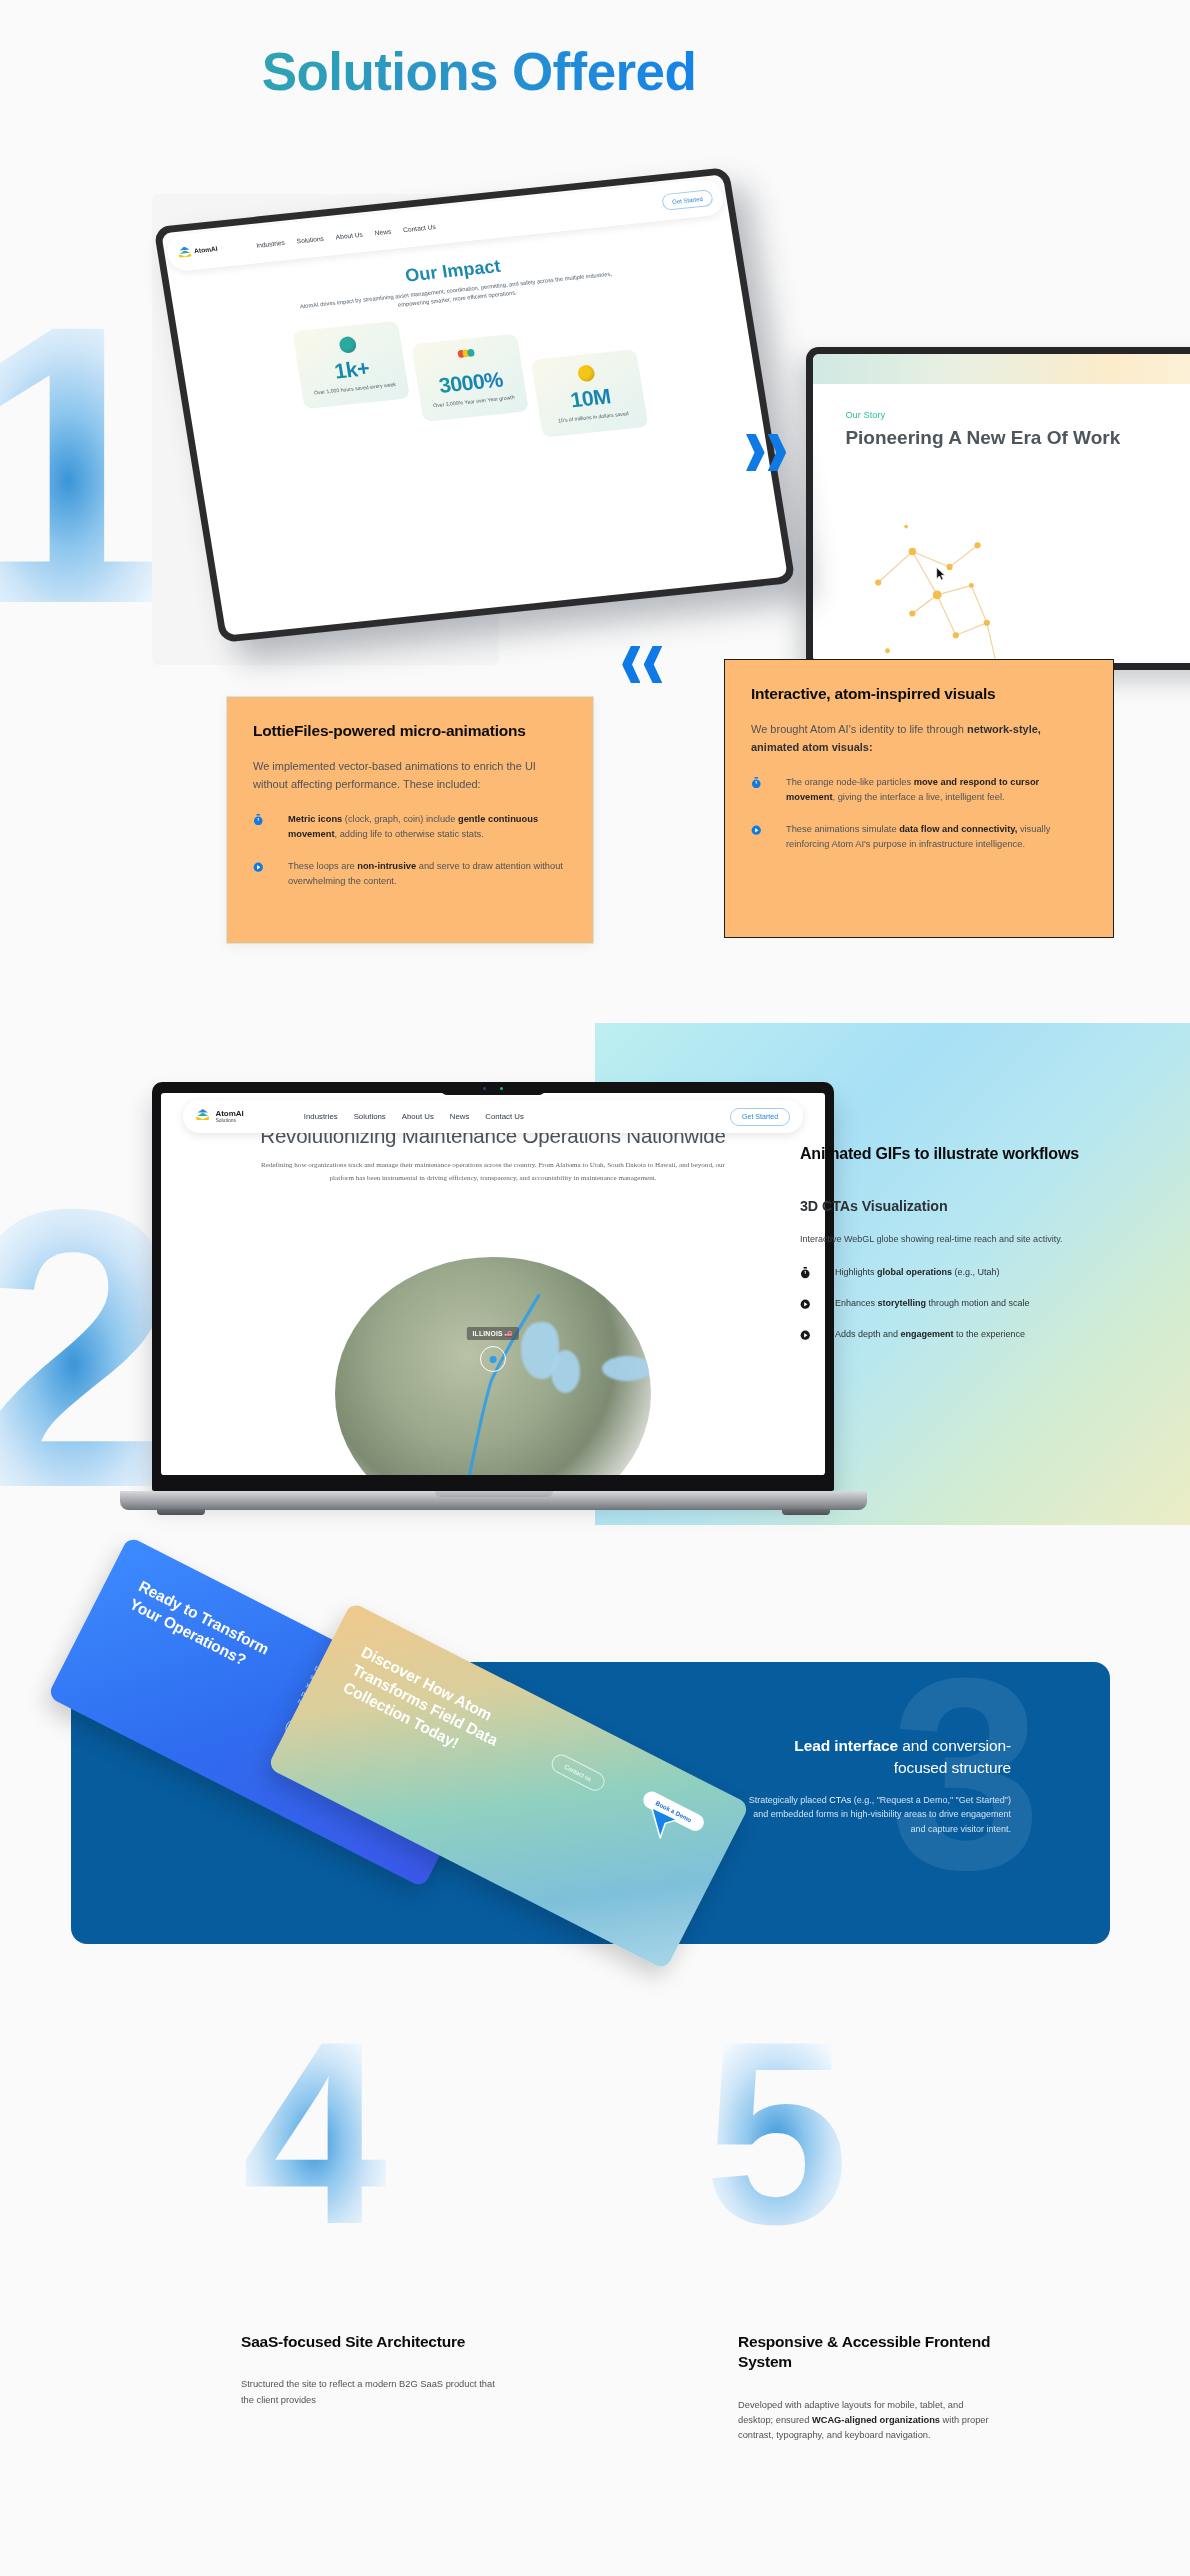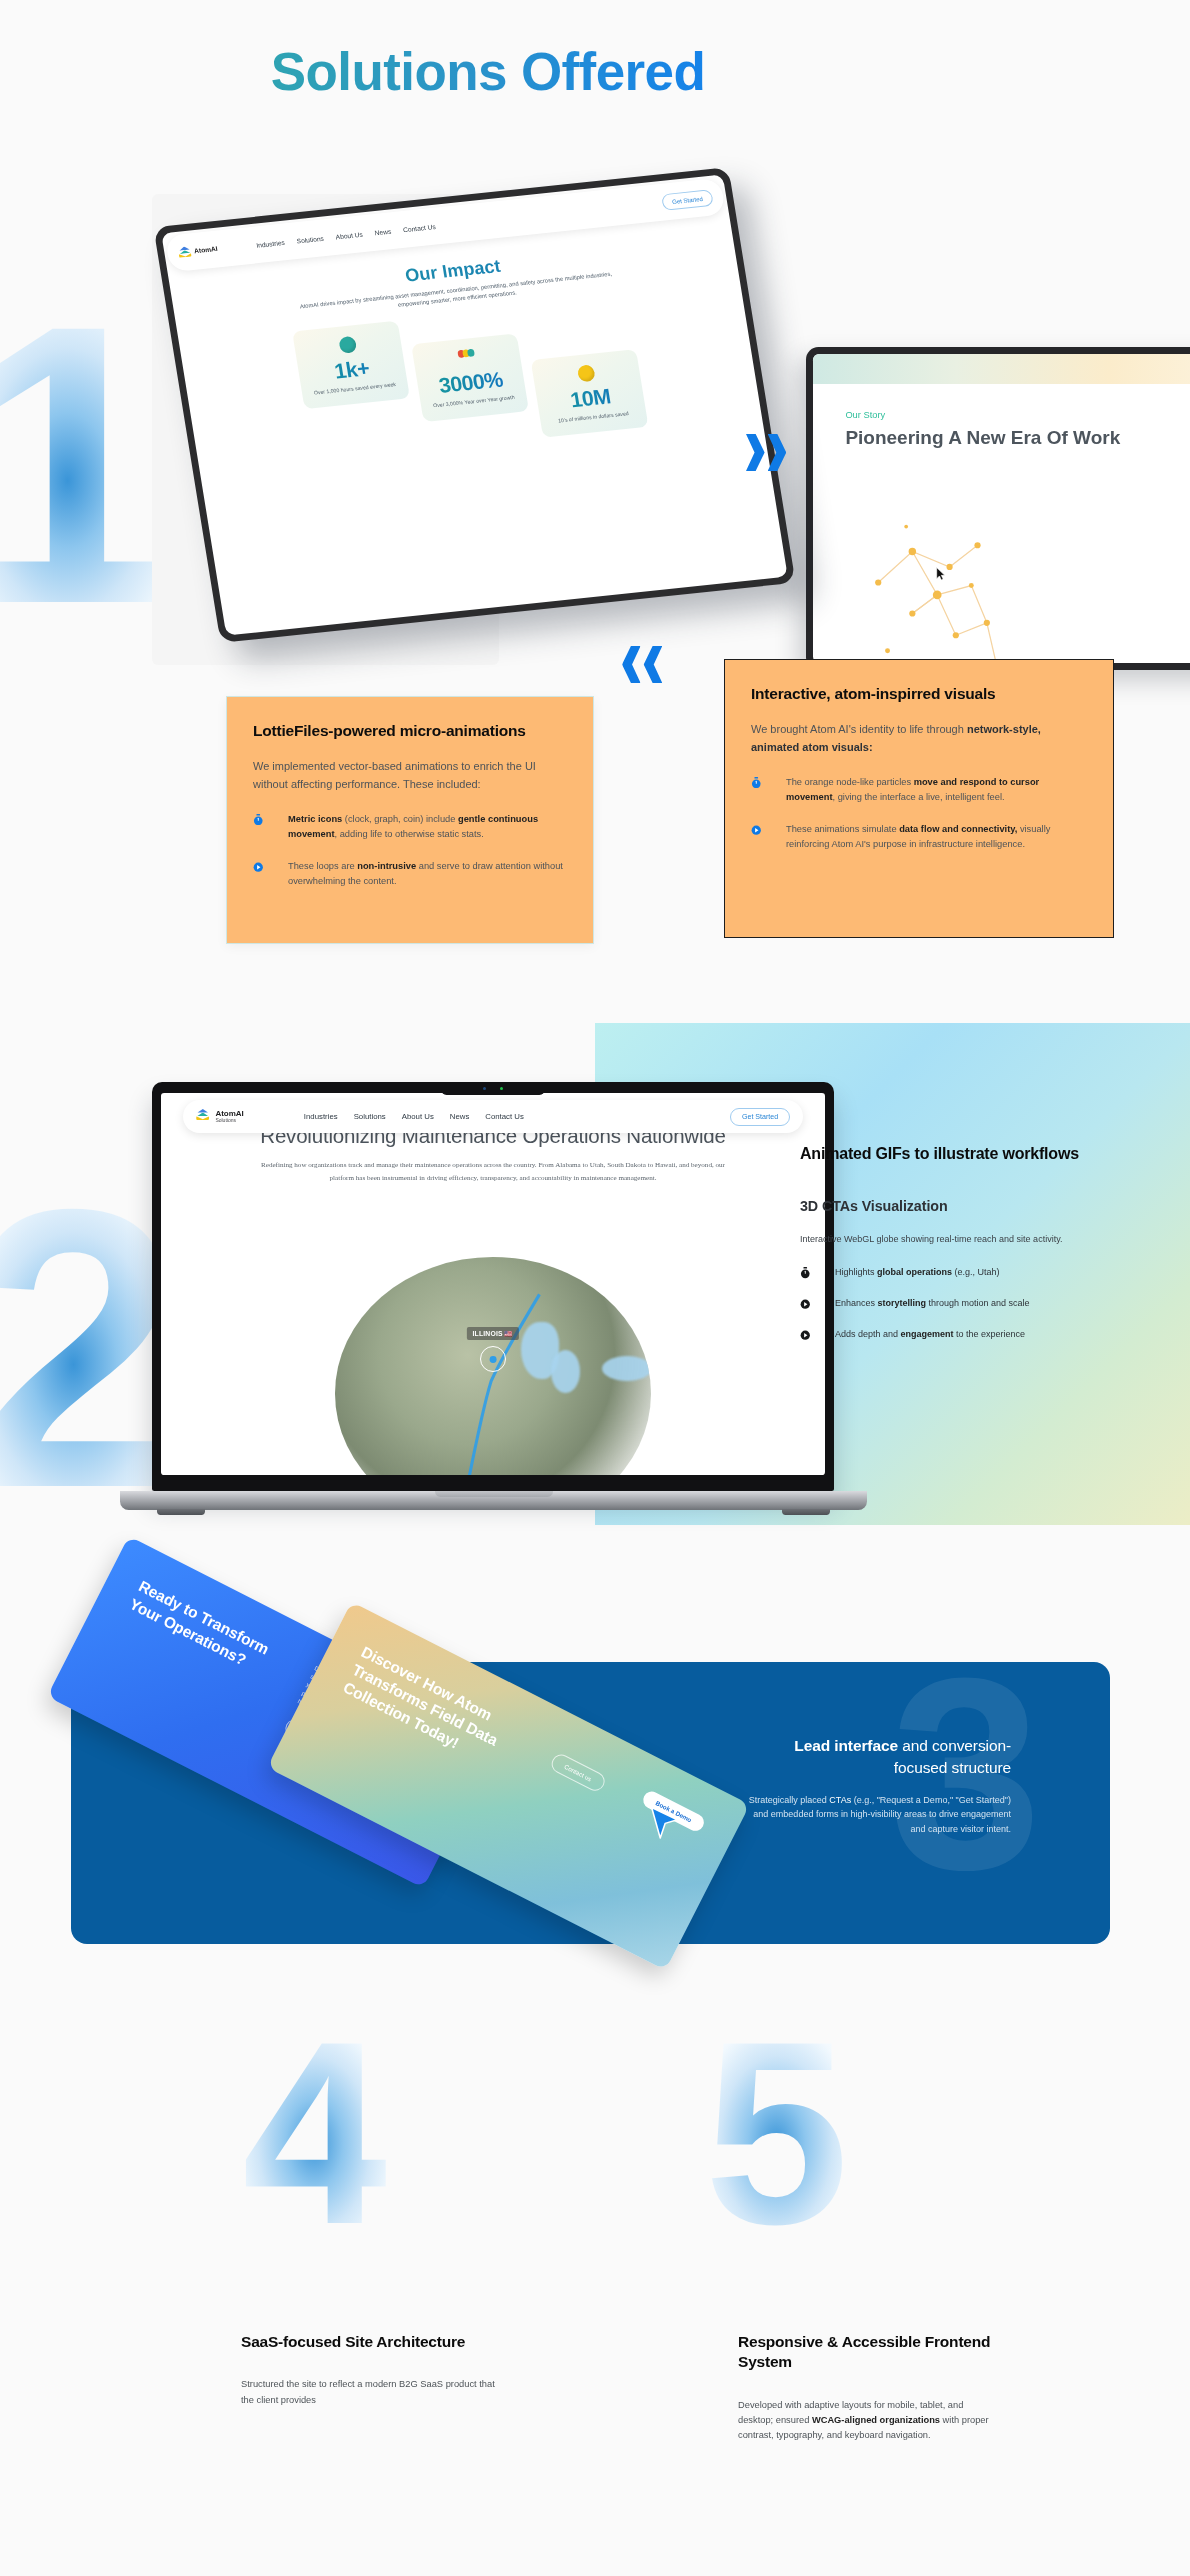--- a/index.html
+++ b/index.html
@@ -9,21 +9,21 @@
     background:#fafafa;
     color:#1a1a1a;
     width:1191px;
     height:2576px;
     position:relative;
     overflow:hidden;
   }
 
   
   .page-title{
-    position:absolute; top:45px; left:17px; width:942px;
+    position:absolute; top:45px; left:8px; width:942px;
     text-align:center;
     font-size:53px; font-weight:bold; letter-spacing:-0.6px;
     background:linear-gradient(90deg,#2ab09a 0%,#2fa7ad 22%,#2a93c9 48%,#1683e8 72%,#0a7cf5 100%);
     -webkit-background-clip:text; background-clip:text;
     -webkit-text-fill-color:transparent; color:transparent;
     line-height:1;
   }
 
   
   .bignum{

